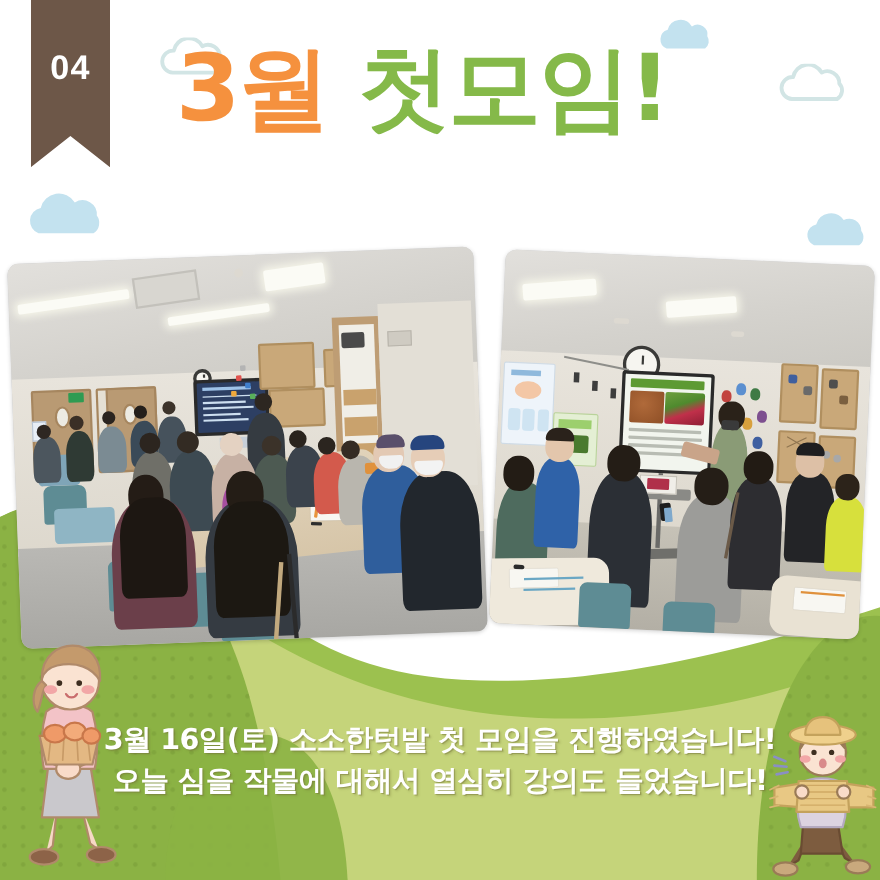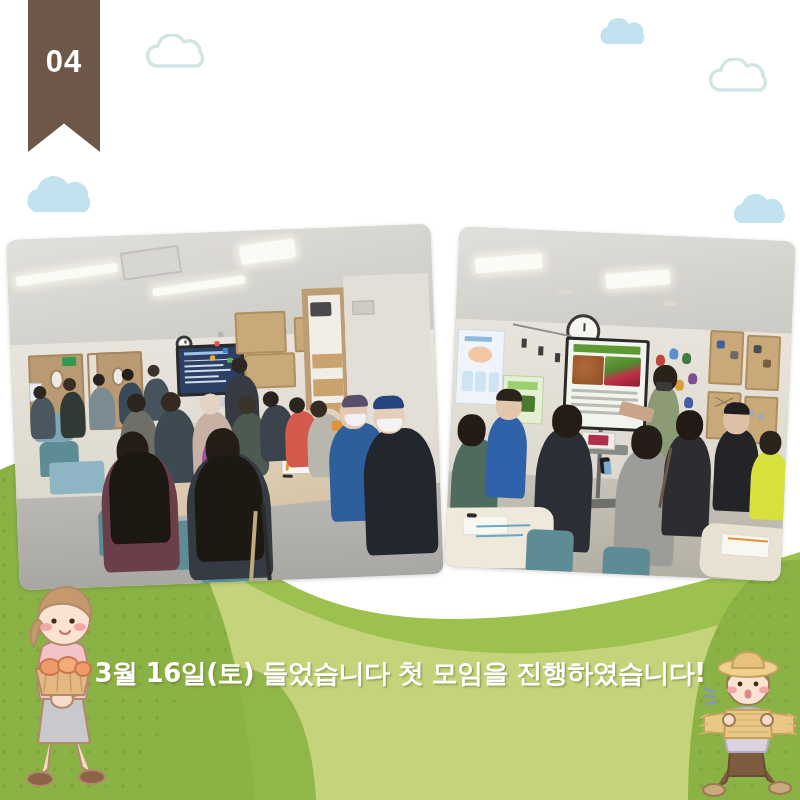--- a/index.html
+++ b/index.html
@@ -268,20 +268,23 @@
 
   <svg class="cloud" style="left:24px; top:170px;" width="82" height="48" viewBox="0 0 82 48">
     <path d="M11,42 a12,12 0 0 1 2,-23 a17,17 0 0 1 31,-5 a13,13 0 0 1 20,12
              a11,11 0 0 1 -3,16 Z" fill="#c3e2ef"></path>
   </svg>
 
   <div class="ribbon">
     <span class="ribbon-num">04</span>
   </div>
 
+  <div class="title">
+    <span class="t-month">3월</span><span> </span><span class="t-rest">첫모임!</span>
+  </div>
 
   <div class="photo photo-left">
     <div class="ph-inner">
       <div class="ceiling"></div>
       <div class="wall"></div>
       <div class="floor"></div>
 
       <div class="light" style="left:2%;  top:9%;  width:24%; height:2.6%; transform:rotate(-6deg);"></div>
       <div class="light" style="left:34%; top:14%; width:22%; height:2.4%; transform:rotate(-6deg);"></div>
       <div class="light" style="left:55%; top:3.5%; width:13%; height:5.5%; transform:rotate(-6deg);"></div>
@@ -510,21 +513,22 @@
 
       <div class="chair" style="left:24%; top:88%; width:14%; height:12%; background:#5e8c94;"></div>
       <div class="chair" style="left:47%; top:92%; width:14%; height:9%;  background:#5e8c94;"></div>
 
       <div style="position:absolute;left:45%;top:66%;width:10px;height:16px;background:#1d1d1d;border-radius:2px;transform:rotate(-8deg);"></div>
       <div style="position:absolute;left:46%;top:67%;width:7px;height:13px;background:#7fa9cc;border-radius:1px;transform:rotate(-8deg);"></div>
     </div>
   </div>
 
   <div class="caption">
-    <div>3월 16일(토) 들었습니다 첫 모임을 진행하였습니다!</div>
+    <div>3월 16일(토) 소소한텃밭 첫 모임을 진행하였습니다!</div>
+    <div>오늘 심을 작물에 대해서 열심히 강의도 들었습니다!</div>
   </div>
 
   <svg class="char" style="left:8px; top:583px;" width="112" height="212" viewBox="0 0 112 212">
     <g stroke="#b08a6a" stroke-width="2" stroke-linejoin="round" stroke-linecap="round">
 
       <path d="M44,150 L40,186 L34,192" fill="#f6d9c6"></path>
       <path d="M66,150 L74,184 L82,190" fill="#f6d9c6"></path>
 
       <ellipse cx="32" cy="196" rx="13" ry="7" fill="#8d6348"></ellipse>
       <ellipse cx="84" cy="194" rx="13" ry="7" fill="#8d6348"></ellipse>

